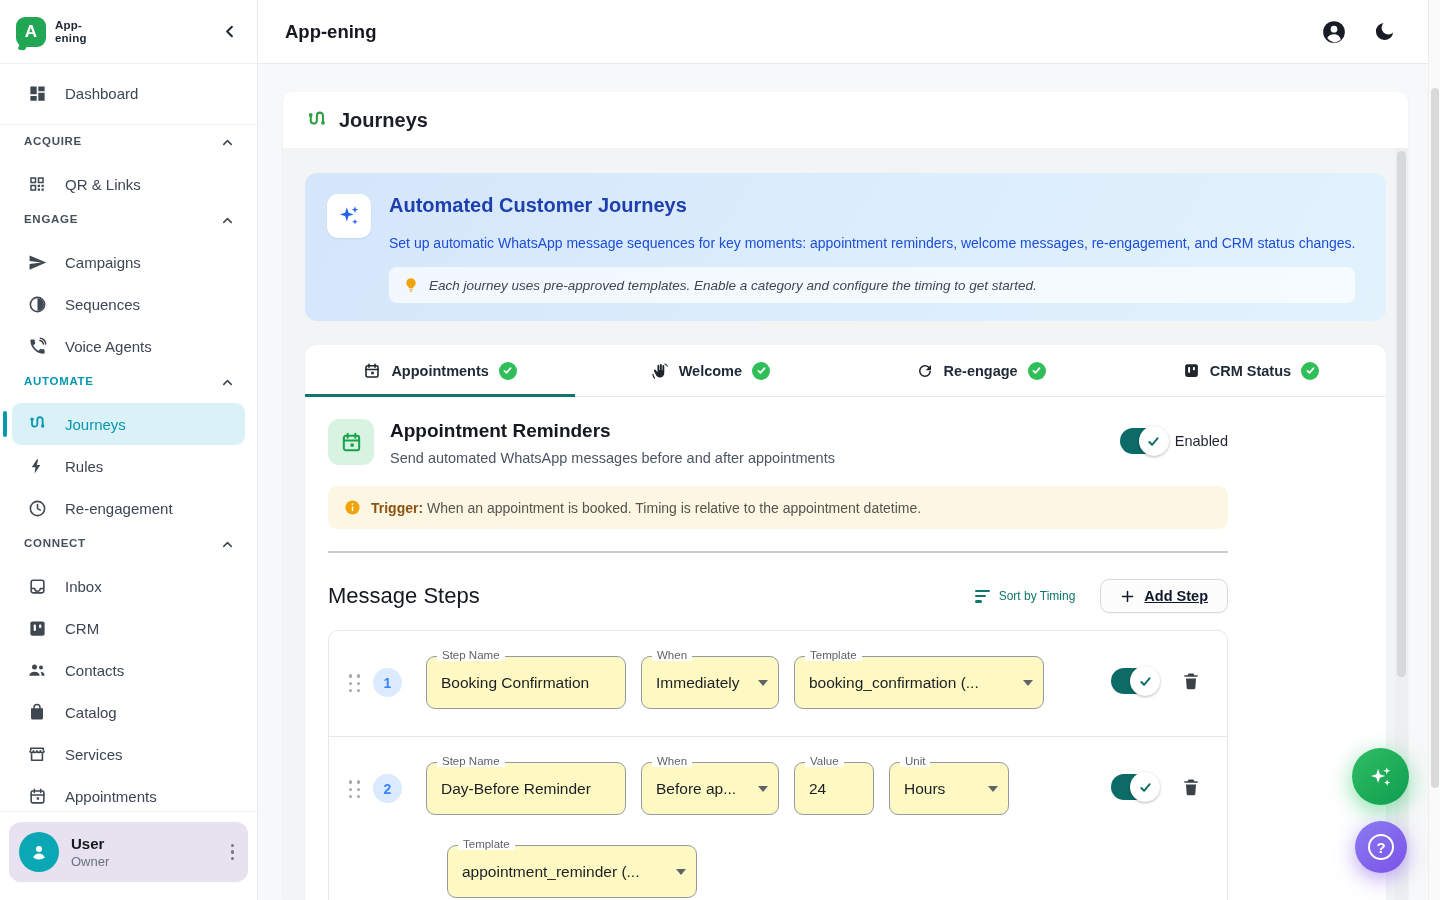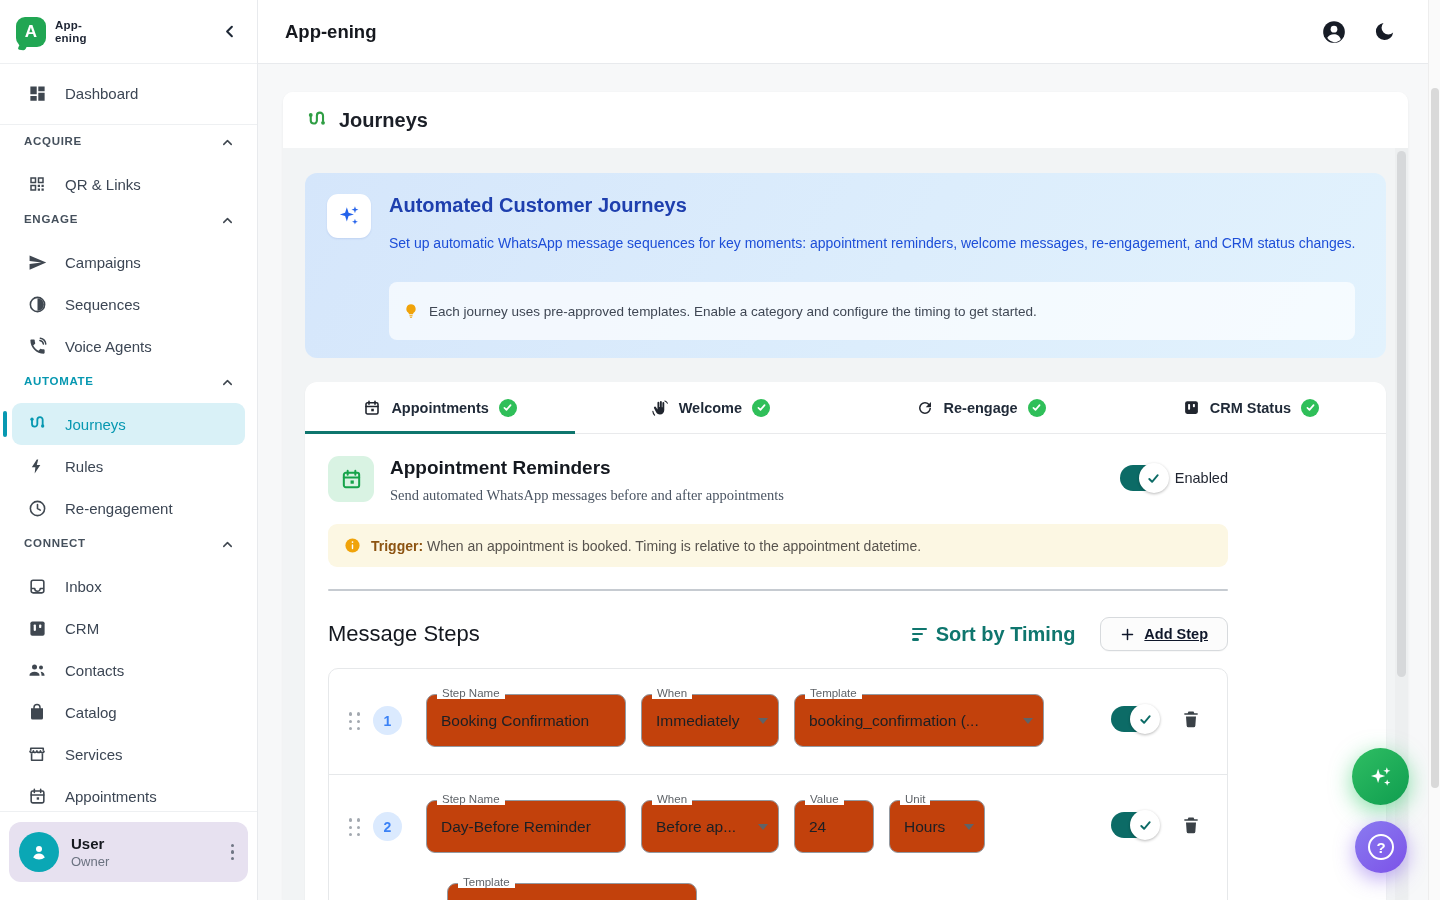--- a/index.html
+++ b/index.html
@@ -57,85 +57,85 @@
   .page-title-bar h2 { font-size:20px; font-weight:600; color:#1b1f27; }
   .page-body { position:absolute; top:56px; left:0; right:0; bottom:0; background:#f2f4f5; padding:25px 22px 0; }
 
   
   .banner { border-radius:12px; background:linear-gradient(120deg,#d5e6fb 0%,#dcedfc 55%,#e2f2fd 100%);
     padding:21px 24px 18px 22px; display:flex; gap:18px; }
   .banner-ic { width:44px; height:44px; background:#fff; border-radius:11px; display:flex;
     align-items:center; justify-content:center; flex:0 0 auto; box-shadow:0 1px 2px rgba(30,64,175,.12); }
   .banner h3 { font-size:20px; font-weight:bold; color:#1e3fae; margin-bottom:16px; }
   .banner p { font-size:14px; color:#1d4ed8; line-height:1.52; max-width:980px; }
-  .tip { margin-top:28px; background:rgba(255,255,255,.68); border-radius:8px; padding:21px 14px;
-    display:flex; align-items:center; gap:10px; font-size:13.5px; color:#3f4754; }
+  .tip { margin-top:13px; background:rgba(255,255,255,.68); border-radius:8px; padding:10px 14px;
+    display:flex; align-items:center; gap:10px; font-size:13.5px; color:#3f4754;font-style:italic; }
 
   
   .tabs-card { margin-top:24px; background:#fff; border-radius:12px 12px 0 0; min-height:620px;
     box-shadow:0 1px 2px rgba(16,24,40,.05); }
   .tab-row { display:flex; border-bottom:1px solid #e9eaec; height:52px; }
   .tab { flex:1; display:flex; align-items:center; justify-content:center; gap:10px;
     font-size:14.5px; font-weight:600; color:#1f2937; position:relative; cursor:pointer; }
   .tab.active::after { content:""; position:absolute; left:0; right:0; bottom:-1px; height:3px; background:#0f766e; }
   .check-badge { width:18px; height:18px; border-radius:50%; background:#2fbf59; display:flex;
     align-items:center; justify-content:center; flex:0 0 auto; }
   .tab-ic { display:flex; color:#20252e; }
 
   .tab-content { padding:22px 0 0 23px; width:948px; }
   .section-head { display:flex; align-items:flex-start; width:900px; }
   .icon-square { width:46px; height:46px; border-radius:11px; background:#d9f3e3; display:flex;
     align-items:center; justify-content:center; color:#16a34a; margin-right:16px; flex:0 0 auto; }
   .section-head h2 { font-size:19px; font-weight:bold; color:#14181f; margin-top:1px; }
-  .section-head .sub { font-size:14.5px; color:#4b5563; margin-top:8px;font-family:Liberation Serif, serif; }
+  .section-head .sub { font-size:14.5px; color:#4b5563; margin-top:8px; }
   .enable-wrap { margin-left:auto; display:flex; align-items:center; gap:9px; margin-top:9px; }
   .enable-wrap .lbl { font-size:14.5px; color:#1f2430; }
 
   .toggle { width:46px; height:26px; border-radius:13px; background:#0c6b66; position:relative;
     flex:0 0 auto; cursor:pointer; }
   .toggle .thumb { position:absolute; right:-3px; top:-2px; width:30px; height:30px; border-radius:50%;
     background:#fff; box-shadow:0 1px 3px rgba(0,0,0,.28); display:flex; align-items:center; justify-content:center; }
 
   .trigger { margin-top:20px; width:900px; background:#fcf7e3; border-radius:9px; padding:13px 16px;
     display:flex; align-items:center; gap:10px; font-size:14px; color:#57534e; }
   .trigger b { color:#8c5311; }
 
   .divider { margin-top:22px; width:900px; height:2px; background:#c6cbd1; border-radius:2px; }
 
   .steps-head { margin-top:26px; width:900px; display:flex; align-items:center; }
   .steps-head h3 { font-size:22px; font-weight:normal; color:#14181f; }
   .sort-link { margin-left:auto; display:flex; align-items:center; gap:9px; color:#0f766e;
-    font-size:20px; font-weight:700; cursor:pointer; }
+    font-size:12px; font-weight:400; cursor:pointer; }
   .sort-ic { display:flex; flex-direction:column; gap:3px; }
   .sort-ic i { height:2.4px; border-radius:2px; background:#0f766e; display:block; }
   .sort-ic i:nth-child(1){width:15px;} .sort-ic i:nth-child(2){width:11px;} .sort-ic i:nth-child(3){width:7px;}
   .add-btn { margin-left:25px; display:flex; align-items:center; gap:9px; background:#fcfcfc;
     border:1px solid #d7dadd; border-radius:9px; padding:0 19px; height:34px; color:#0f172a;
     font-size:14.5px; font-weight:600; cursor:pointer; box-shadow:0 1px 1px rgba(0,0,0,.03);text-decoration:underline; }
 
   .steps-box { margin-top:17px; width:900px; border:1px solid #e6e8ea; border-radius:10px; background:#fff; }
   .step-row { padding:17px 26px 27px 20px; display:flex; align-items:flex-start; }
   .step-row + .step-row { border-top:1px solid #e6e8ea; }
   .drag { display:grid; grid-template-columns:repeat(2,4px); gap:4px 4px; margin:26px 12px 0 0; cursor:grab; }
   .drag i { width:3.4px; height:3.4px; border-radius:50%; background:#a3a9b0; }
   .step-num { width:29px; height:29px; border-radius:50%; background:#dbeafe; color:#3b82f6;
     font-size:14px; font-weight:600; display:flex; align-items:center; justify-content:center;
     margin:20px 24px 0 0; flex:0 0 auto; }
   .fields { display:flex; flex-wrap:wrap; gap:15px; width:620px; }
   .field { position:relative; height:53px; border:1px solid #939aa2; border-radius:9px; margin-top:8px;
-    background:#c2410c; cursor:text; }
+    background:#fef9c3; cursor:text; }
   .field .flabel { position:absolute; top:-8px; left:10px; background:#fff; padding:0 5px;
     font-size:11.5px; color:#5f6368; white-space:nowrap; }
   .field .fval { line-height:51px; padding:0 14px; font-size:15.5px; color:#1c1f24; white-space:nowrap;
     overflow:hidden; }
   .field.select { cursor:pointer; }
   .field.select .fval { padding-right:30px; }
   .field .arrow { position:absolute; right:10px; top:23px; width:0; height:0;
     border-left:5px solid transparent; border-right:5px solid transparent; border-top:6px solid #5f6368; }
-  .w200{width:200px;} .w138{width:138px;} .w250{width:250px;} .w80{width:80px;} .w96{width:96px;}
+  .w200{width:200px;} .w138{width:138px;} .w250{width:250px;} .w80{width:80px;} .w96{width:120px;}
   .row-actions { margin-left:auto; display:flex; align-items:center; gap:24px; margin-top:20px; }
   .trash { color:#3a4147; display:flex; cursor:pointer; }
   .second-line { margin-left:98px; margin-top:30px; }
 
   
   .fab { position:absolute; border-radius:50%; display:flex; align-items:center; justify-content:center;
     cursor:pointer; z-index:9; }
   .fab-ai { width:57px; height:57px; right:31px; top:748px;
     background:linear-gradient(140deg,#2fbe63,#0f9d4f); box-shadow:0 6px 22px rgba(34,197,94,.55); }
   .fab-help { width:52px; height:52px; right:33px; top:821px;

